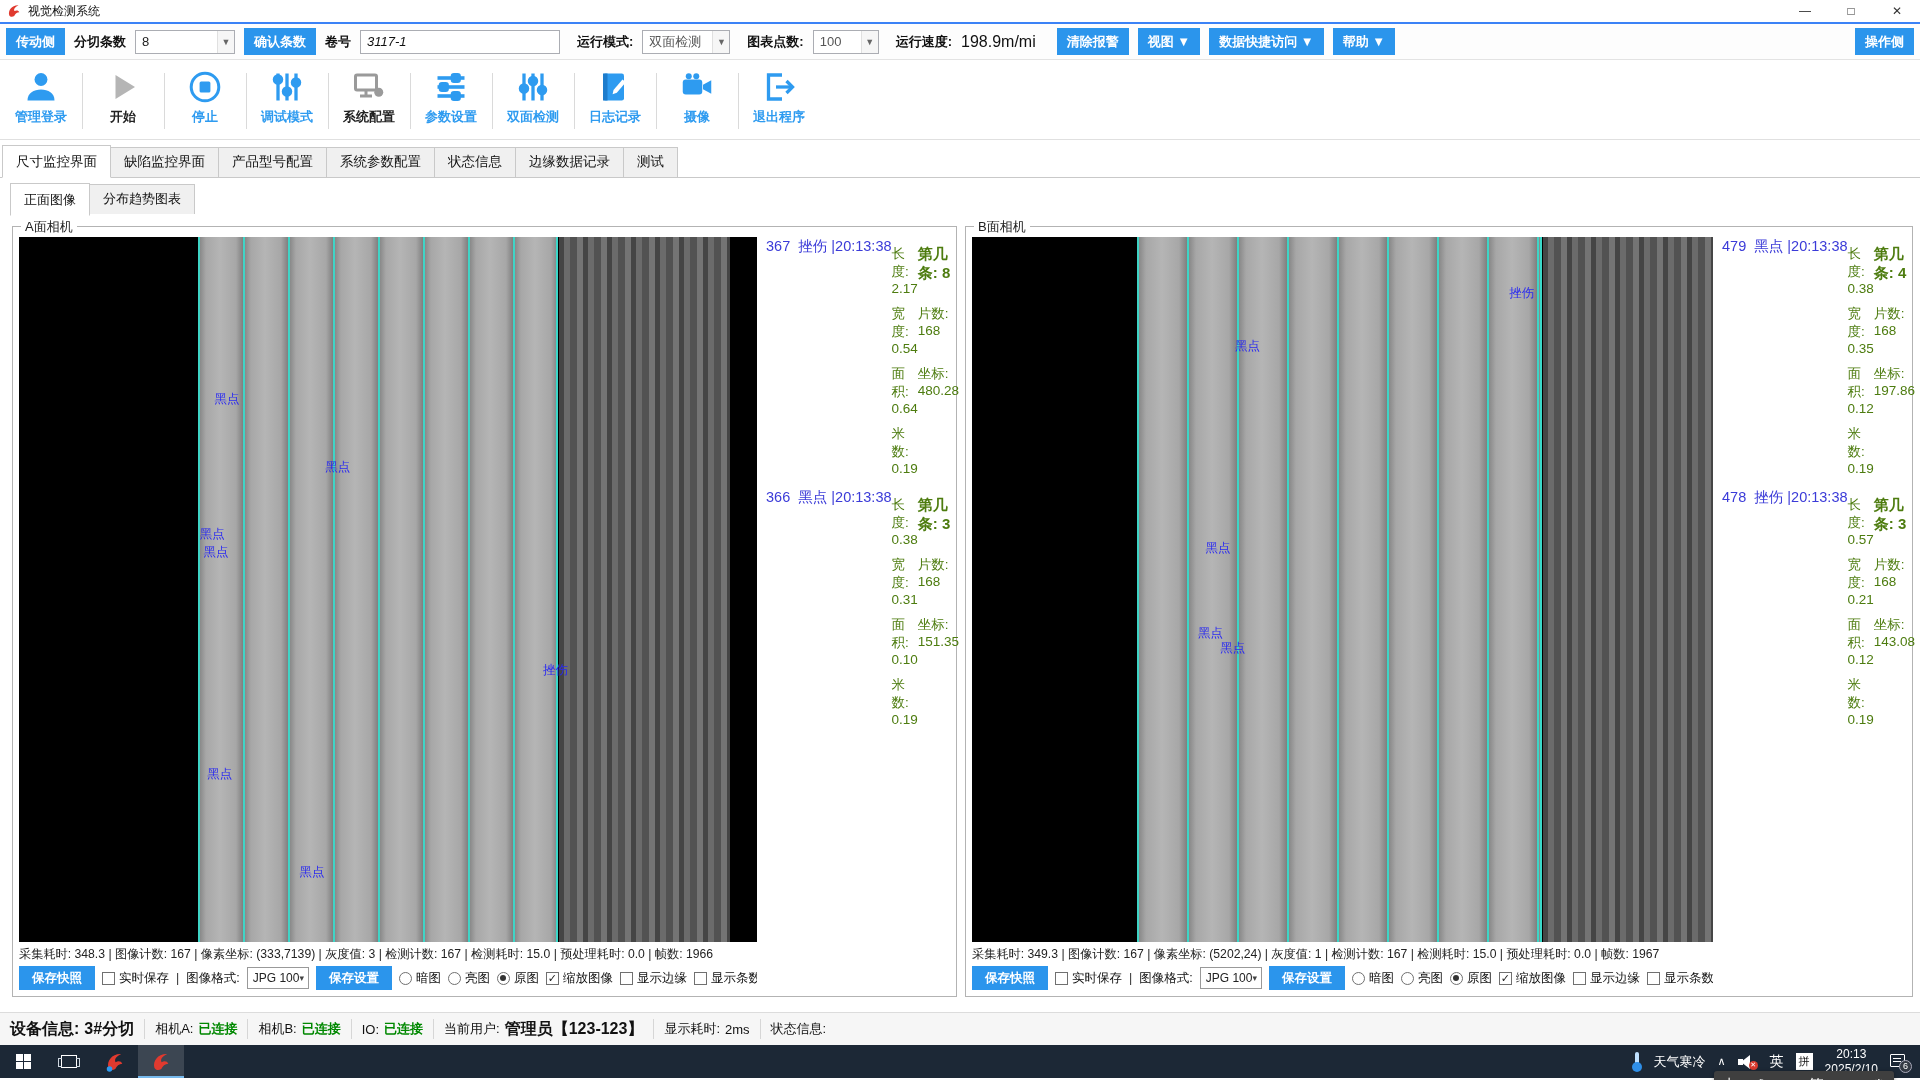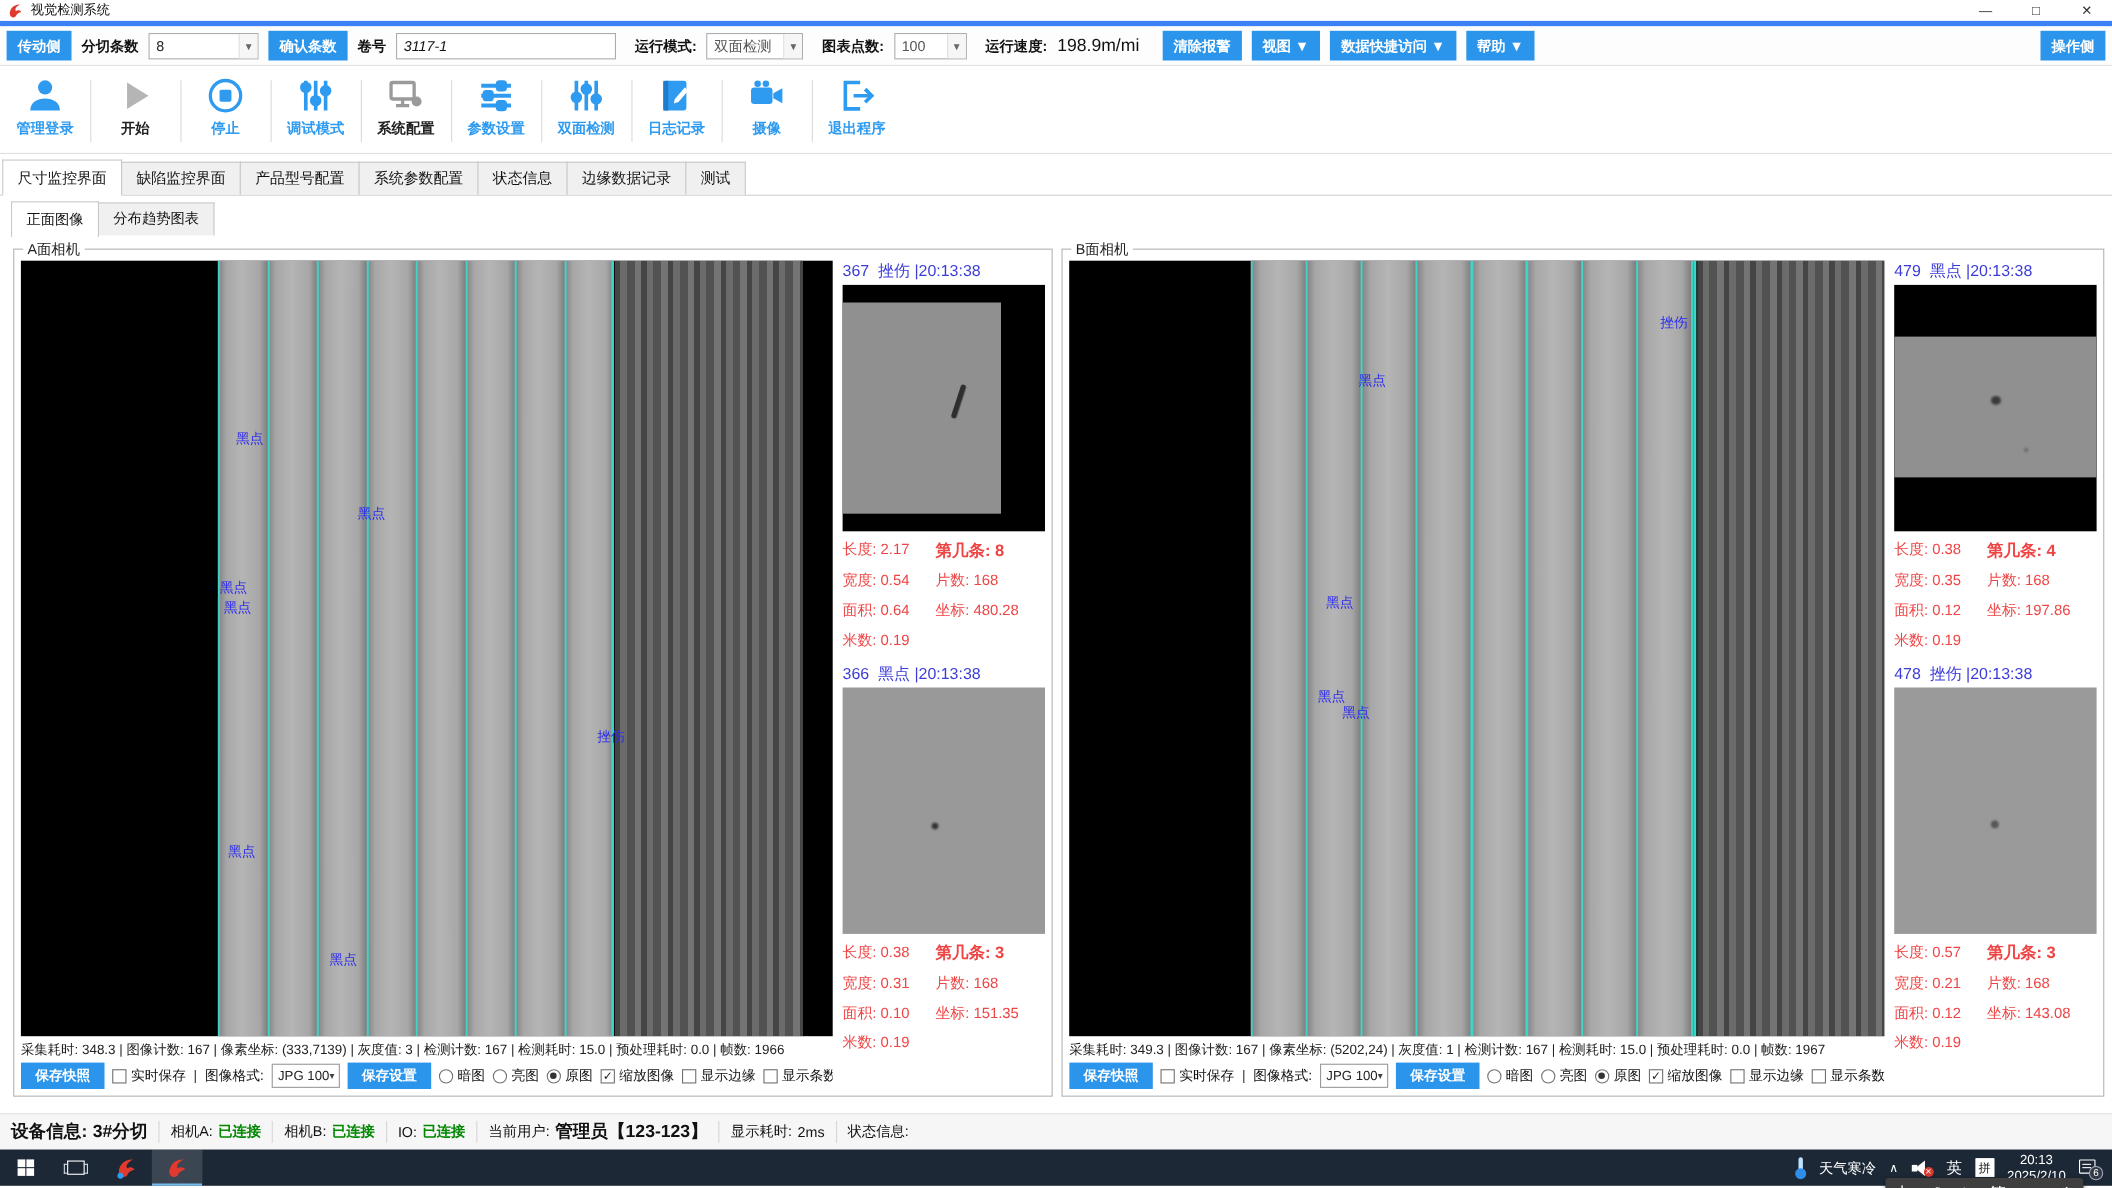--- a/index.html
+++ b/index.html
@@ -1,19 +1,19 @@
 <!DOCTYPE html>
 <html><head>
 <meta charset="utf-8">
 <style>
   *{box-sizing:border-box;margin:0;padding:0;}
   html,body{width:1920px;height:1080px;overflow:hidden;background:#fff;
     font-family:"Liberation Sans","DejaVu Sans",sans-serif;-webkit-font-smoothing:antialiased;}
   
-  .titlebar{height:24px;display:flex;align-items:center;background:#fff;padding-left:6px;border-bottom:5px solid #3b82f6;}
+  .titlebar{height:24px;display:flex;align-items:center;background:#fff;padding-left:6px;border-bottom:2px solid #3b82f6;}
   .titlebar .app-icon{width:16px;height:16px;margin-right:6px;}
   .titlebar .title{font-size:12px;color:#111;flex:1;}
   .win-btn{width:46px;height:24px;display:flex;align-items:center;justify-content:center;font-size:12px;color:#333;}
   
   .toolbar{height:36px;display:flex;align-items:center;background:#fdfdfd;border-bottom:1px solid #e3e3e3;padding:0 6px;gap:9px;white-space:nowrap;}
   .btn-blue{background:#2b95ec;color:#fff;border:none;font-size:13px;font-weight:bold;height:27px;padding:0 10px;display:inline-flex;align-items:center;justify-content:center;}
   .tb-label{font-size:13px;font-weight:bold;color:#111;}
   .combo{height:24px;border:1px solid #abadb3;background:#fff;display:inline-flex;align-items:center;font-size:13px;color:#555;padding-left:6px;position:relative;}
   .combo .arrow{margin-left:auto;width:17px;height:100%;display:flex;align-items:center;justify-content:center;color:#666;font-size:9px;border-left:1px solid #e0e0e0;background:#f6f6f6;}
   .textbox{height:24px;border:1px solid #abadb3;background:#fff;font-size:13px;color:#111;padding:0 6px;display:inline-flex;align-items:center;font-style:italic;}
@@ -57,27 +57,27 @@
   .cam-controls .btn-blue{height:24px;font-size:12.5px;padding:0 13px;}
   .chk{width:13px;height:13px;border:1px solid #707070;background:#fff;display:inline-flex;align-items:center;justify-content:center;font-size:11px;color:#222;flex:none;}
   .radio{width:13px;height:13px;border:1px solid #707070;border-radius:50%;background:#fff;display:inline-flex;align-items:center;justify-content:center;flex:none;}
   .radio.sel::after{content:"";width:6px;height:6px;border-radius:50%;background:#333;}
   .ctl{display:inline-flex;align-items:center;gap:4px;}
   .mini-combo{height:22px;width:76px;border:1px solid #999;background:#fff;font-size:12px;color:#222;display:inline-flex;align-items:center;padding-left:5px;}
   .mini-combo .arrow{margin-left:auto;padding-right:4px;color:#444;font-size:9px;}
   .pipe{color:#333;}
   
   .defect-col{width:184px;display:flex;flex-direction:column;gap:12px;flex:none;}
-  .defect-panel{display:flex;flex-direction:column;}
+  .defect-panel{display:flex;flex-direction:row;}
   .defect-head{font-size:14.5px;color:#3b3bd8;height:22px;white-space:nowrap;}
   .defect-thumb{height:224px;background:#000;position:relative;overflow:hidden;}
   .thumb-gray{position:absolute;background:#909090;}
   .mark{position:absolute;background:#333;border-radius:50%;filter:blur(1px);}
   .streak{position:absolute;width:5px;height:32px;background:#2e2e2e;border-radius:3px;transform:rotate(18deg);filter:blur(0.7px);}
-  .defect-info{display:grid;grid-template-columns:1fr 1.18fr;row-gap:9px;padding-top:8px;font-size:13.5px;color:#ef4444;}
+  .defect-info{display:grid;grid-template-columns:1fr 1.18fr;row-gap:9px;padding-top:8px;font-size:13.5px;color:#4d7c0f;}
   .defect-info .big{font-weight:bold;font-size:15px;}
   
   .statusbar{height:33px;display:flex;align-items:center;background:#f6f6f6;border-top:1px solid #dcdcdc;font-size:13px;color:#111;}
   .seg{padding:0 10px;height:20px;display:flex;align-items:center;gap:5px;border-right:1px solid #d6d6d6;white-space:nowrap;}
   .seg:last-child{border-right:none;}
   .seg b{font-size:16px;}
   .green{color:#008800;font-weight:bold;}
   
   .taskbar{height:33px;background:#1c2836;display:flex;align-items:center;color:#fff;}
   .tb-icon{width:46px;height:33px;display:flex;align-items:center;justify-content:center;position:relative;}

